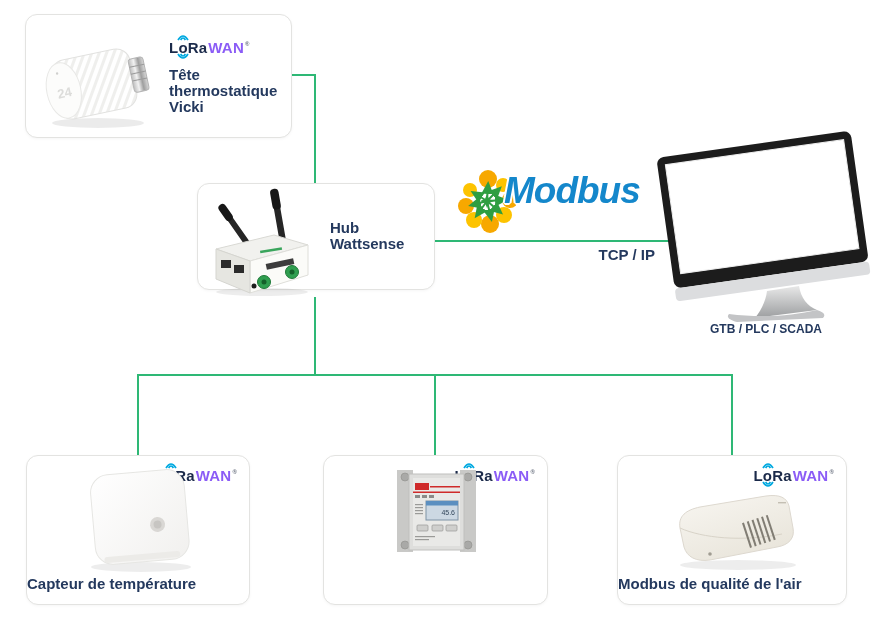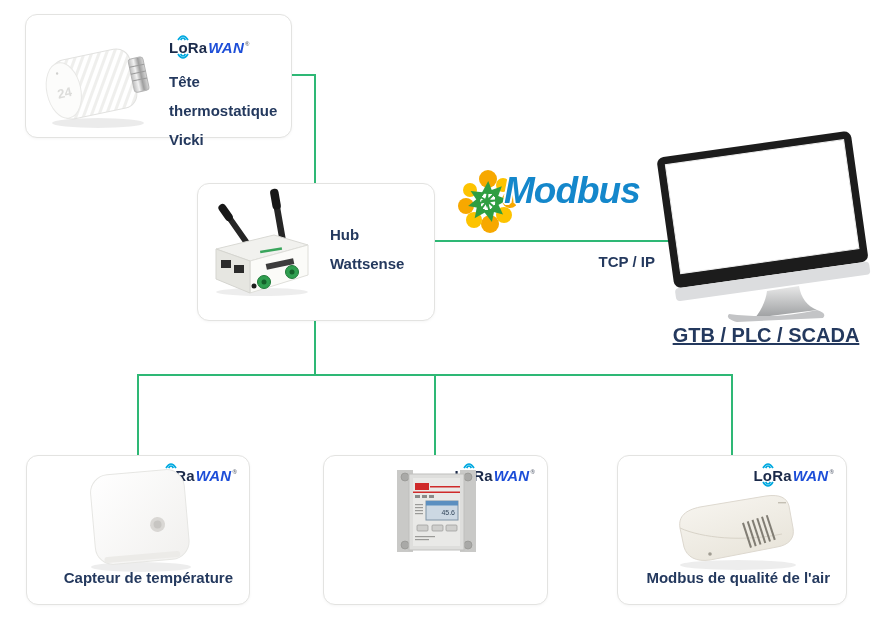--- a/index.html
+++ b/index.html
@@ -11,49 +11,49 @@
   }
   
   .link { position:absolute; background:#2eb875; z-index:1; }
   
   .card {
     position:absolute; background:#ffffff; border:1px solid #e3e3e1;
     border-radius:12px; z-index:2; box-shadow:0 1px 3px rgba(0,0,0,0.04);
   }
   
   .navy-label {
-    color:#24395e; font-weight:700; font-size:15px; line-height:29px;
+    color:#24395e; font-weight:700; font-size:15px; line-height:16px;
   }
   
   .lorawan {
     position:absolute; display:flex; align-items:baseline;
     font-weight:700; font-size:15px; line-height:1; color:#1b2a4a;
     letter-spacing:0.2px;
   }
   .lw-o { position:relative; display:inline-block; }
   .lw-arc { position:absolute; left:50%; width:14px; height:7px; overflow:visible; }
   .lw-arc.top { top:-7px; transform:translateX(-50%); }
   .lw-arc.bot { bottom:-6px; transform:translateX(-50%) scaleY(-1); }
-  .lw-wan { color:#1d4ed8; font-style:italic; margin-left:1px; }
+  .lw-wan { color:#8b5cf6; margin-left:1px; }
   .lw-reg { font-size:6px; color:#6b7280; margin-left:1px; transform:translateY(-7px); }
   
   #modbus-logo { position:absolute; left:456px; top:170px; display:flex; align-items:flex-start; z-index:3; }
   #modbus-word {
     font-size:37px; font-weight:800; font-style:italic; color:#1487cb;
     letter-spacing:-1px; margin-left:-16px; position:relative; z-index:2;
     text-shadow:2px 0 #fff,-2px 0 #fff,0 2px #fff,0 -2px #fff,
                 1px 1px #fff,-1px -1px #fff,1px -1px #fff,-1px 1px #fff;
   }
   #tcp-label { position:absolute; left:455px; top:247px; width:200px; text-align:right; z-index:3; }
   
   #monitor-wrap { position:absolute; left:645px; top:128px; z-index:4; }
-  #supervision-label { position:absolute; left:652px; top:321px; width:228px; text-align:center; font-size:20px; z-index:3;text-decoration:underline; }
+  #supervision-label { position:absolute; left:652px; top:321px; width:228px; text-align:center; font-size:12px; z-index:3; }
   
   .dev { position:absolute; }
-  .center-label { position:absolute; left:0; right:16px; text-align:right; }
+  .center-label { position:absolute; left:0; right:8px; text-align:left; }
 </style>
 </head>
 <body>
 
 <div id="stage">
 
   <div class="link" style="left:292px;top:74px;width:24px;height:2px"></div>
   <div class="link" style="left:314px;top:74px;width:2px;height:110px"></div>
   <div class="link" style="left:435px;top:240px;width:255px;height:2px"></div>
   <div class="link" style="left:314px;top:297px;width:2px;height:79px"></div>
@@ -97,21 +97,21 @@
             <path d="M2,7 Q7,-1 12,7" fill="none" stroke="#00a9e0" stroke-width="1.7"></path>
             <path d="M4.6,7 Q7,3 9.4,7" fill="none" stroke="#00a9e0" stroke-width="1.7"></path>
           </svg></span>
         <span>Ra</span>
         <span class="lw-wan">WAN</span>
         <span class="lw-reg">®</span>
     </div>
     <div class="navy-label" style="position:absolute;left:143px;top:52px;width:128px">Tête thermostatique Vicki</div>
   </div>
 
-  <div class="card" style="left:197px;top:183px;width:238px;height:138px">
+  <div class="card" style="left:197px;top:183px;width:238px;height:107px">
     <svg class="dev" style="left:6px;top:3px" width="118" height="110" viewBox="0 0 118 110">
       <ellipse cx="58" cy="105" rx="46" ry="4" fill="#000" opacity="0.07"></ellipse>
       <g transform="rotate(-35 50 66)">
         <rect x="47" y="14" width="6" height="54" rx="3" fill="#262626"></rect>
         <rect x="46" y="7" width="8" height="19" rx="4" fill="#171717"></rect>
       </g>
       <g transform="rotate(-10 80 62)">
         <rect x="77" y="6" width="6.5" height="58" rx="3" fill="#262626"></rect>
         <rect x="76" y="1" width="8.5" height="21" rx="4" fill="#171717"></rect>
       </g>

